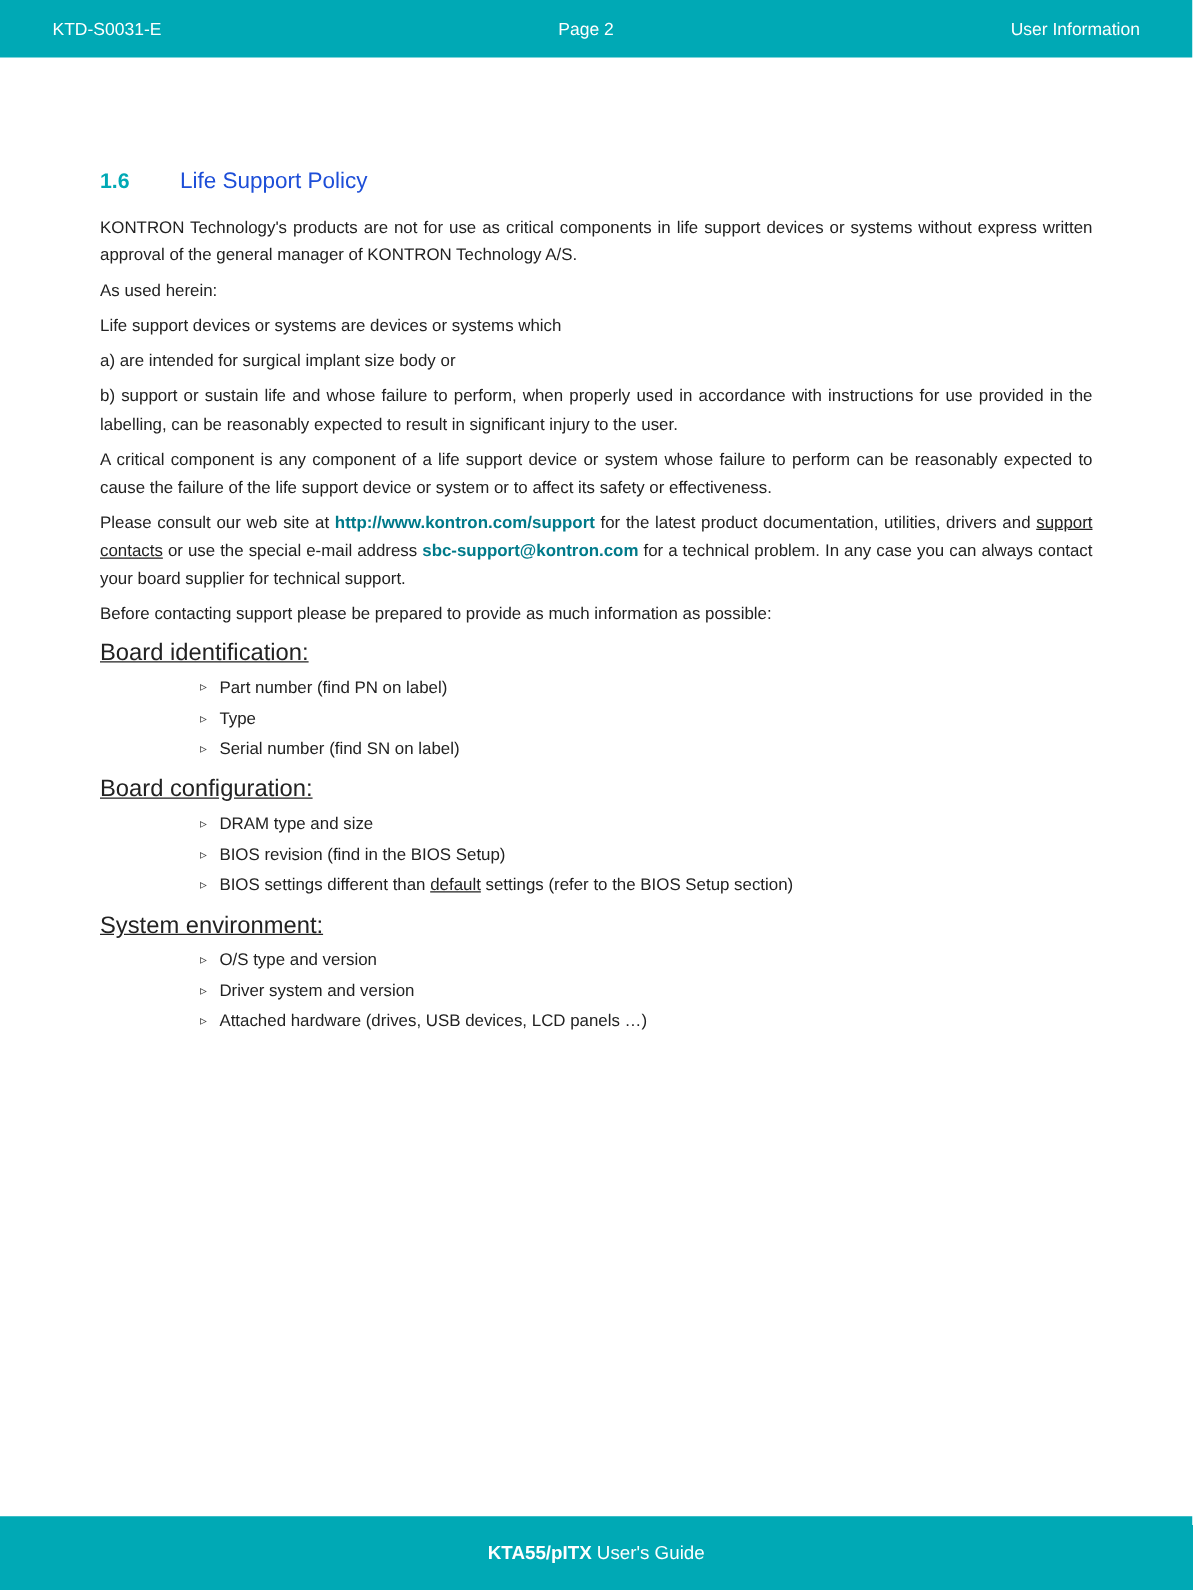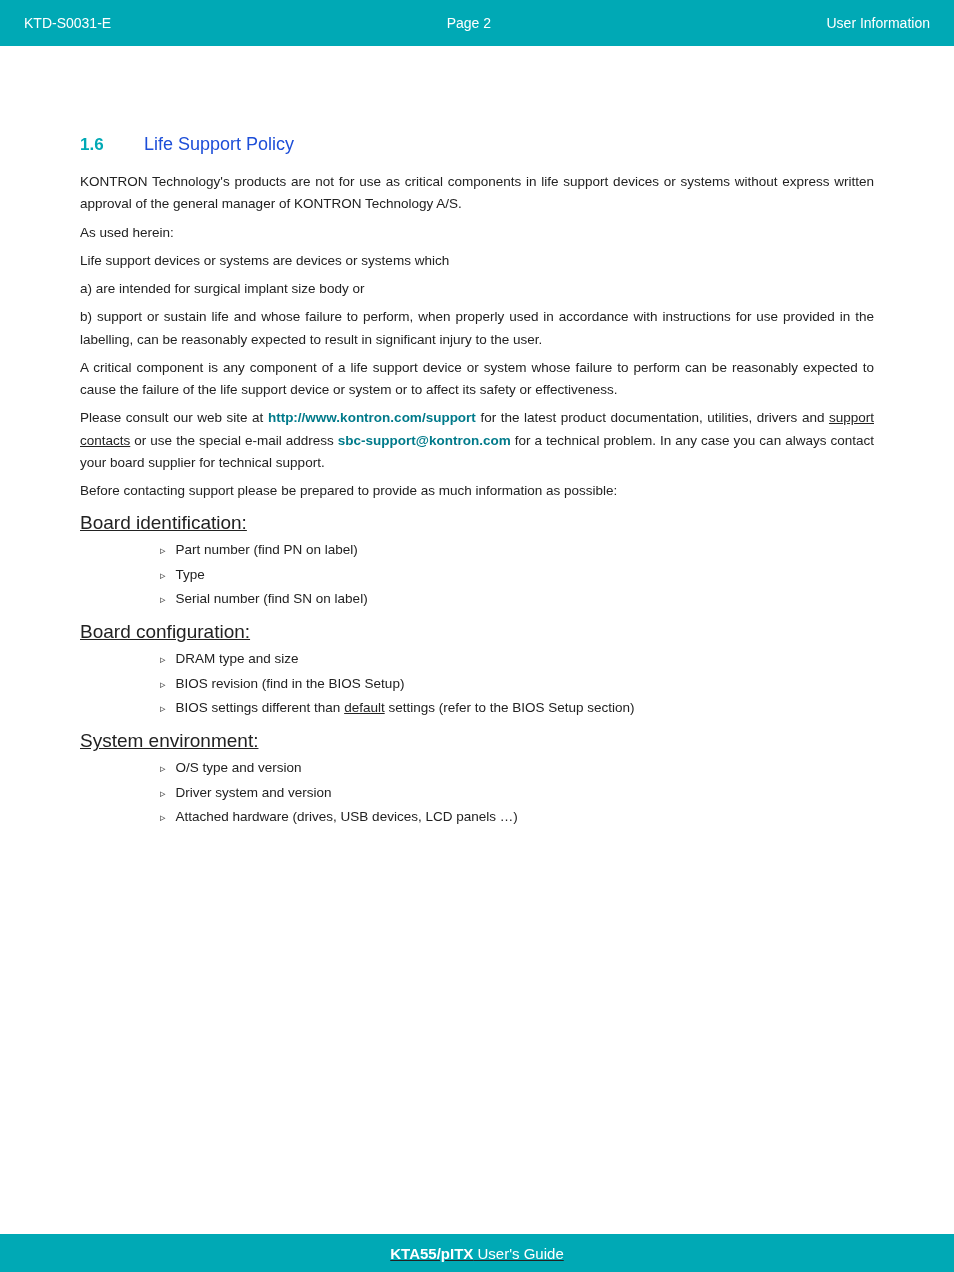--- a/index.html
+++ b/index.html
@@ -18,41 +18,40 @@
       position: relative;
     }
 
     
     .header-bar {
       background-color: #00a9b5;
       height: 46px;
       display: flex;
       align-items: center;
       justify-content: space-between;
-      padding: 0 24px;
+      padding: 0 42px;
     }
 
     .header-bar span {
       color: #fff;
       font-size: 14px;
       font-weight: 500;
     }
 
     
     .footer-bar {
       background-color: #00a9b5;
-      height: 38px;
+      height: 59px;
       display: flex;
       align-items: center;
       justify-content: center;
       position: absolute;
       bottom: 0;
       left: 0;
       right: 0;
-      text-decoration: underline;
     }
 
     .footer-bar span {
       color: #fff;
       font-size: 15px;
     }
 
     .footer-bar strong {
       font-weight: 700;
     }

